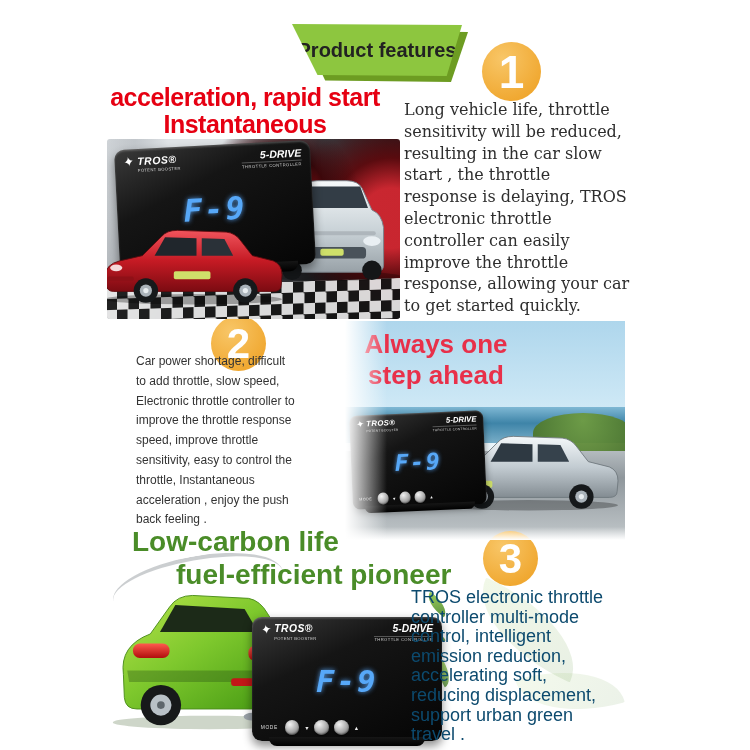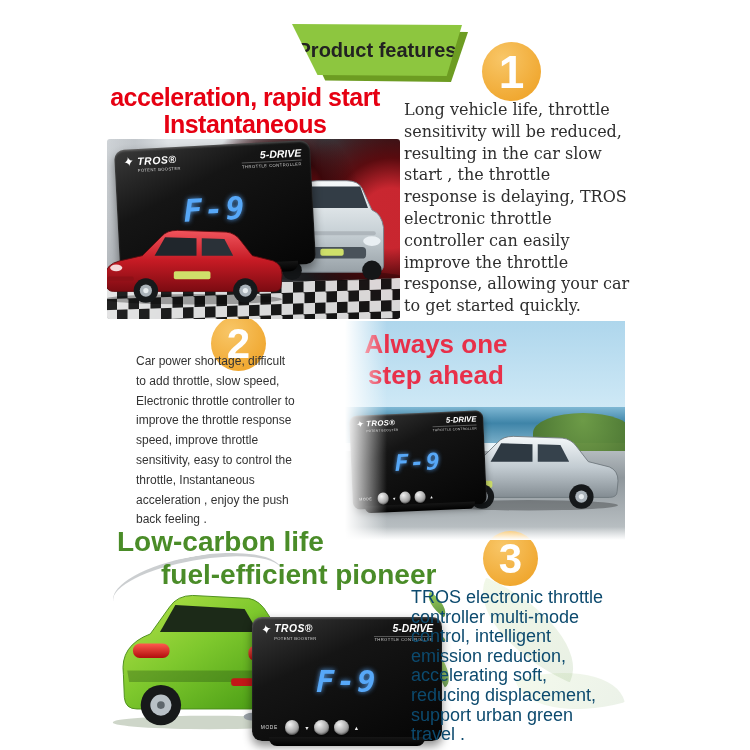--- a/index.html
+++ b/index.html
@@ -24,21 +24,21 @@
   .nc3{left:483px;top:531px;width:55px;height:55px;font-size:42px;}
 
   
   .s1-title{position:absolute;left:78px;top:84px;width:334px;text-align:center;z-index:7;
         color:var(--title-red,#e60012);font-weight:700;font-size:25px;line-height:27px;letter-spacing:-.5px;
         text-shadow:0 0 5px #fff,0 0 2px #fff;}
   .s1-body{position:absolute;left:404px;top:99px;width:240px;font-family:"DejaVu Serif",serif;
         font-size:16px;line-height:21.8px;color:#2e2e2e;white-space:pre-line;}
   .s2-body{position:absolute;left:136px;top:352px;width:260px;font-size:12px;line-height:19.8px;
         color:#333;white-space:pre-line;z-index:6;}
-  .s3-title{position:absolute;left:117px;top:525px;z-index:7;color:var(--title-green,#4a8c28);
+  .s3-title{position:absolute;left:132px;top:525px;z-index:7;color:var(--title-green,#4a8c28);
         font-weight:700;font-size:28px;line-height:33px;}
   .s3-title .tl2{padding-left:44px;text-align:right;}
   .s3-body{position:absolute;left:411px;top:588px;width:255px;font-size:18px;line-height:19.6px;
         color:#0c4a6e;white-space:pre-line;z-index:6;}
 
   
   .s1-photo{position:absolute;left:107px;top:139px;width:293px;height:180px;overflow:hidden;border-radius:3px;
     background:
       radial-gradient(circle at 59% 33%, rgba(235,50,60,.95) 0 9%, rgba(140,12,18,.95) 14%, rgba(60,5,8,.9) 22%, rgba(40,40,44,0) 38%),
       radial-gradient(circle at 97% 44%, rgba(220,40,50,.9) 0 10%, rgba(100,8,12,.85) 20%, rgba(0,0,0,0) 34%),

